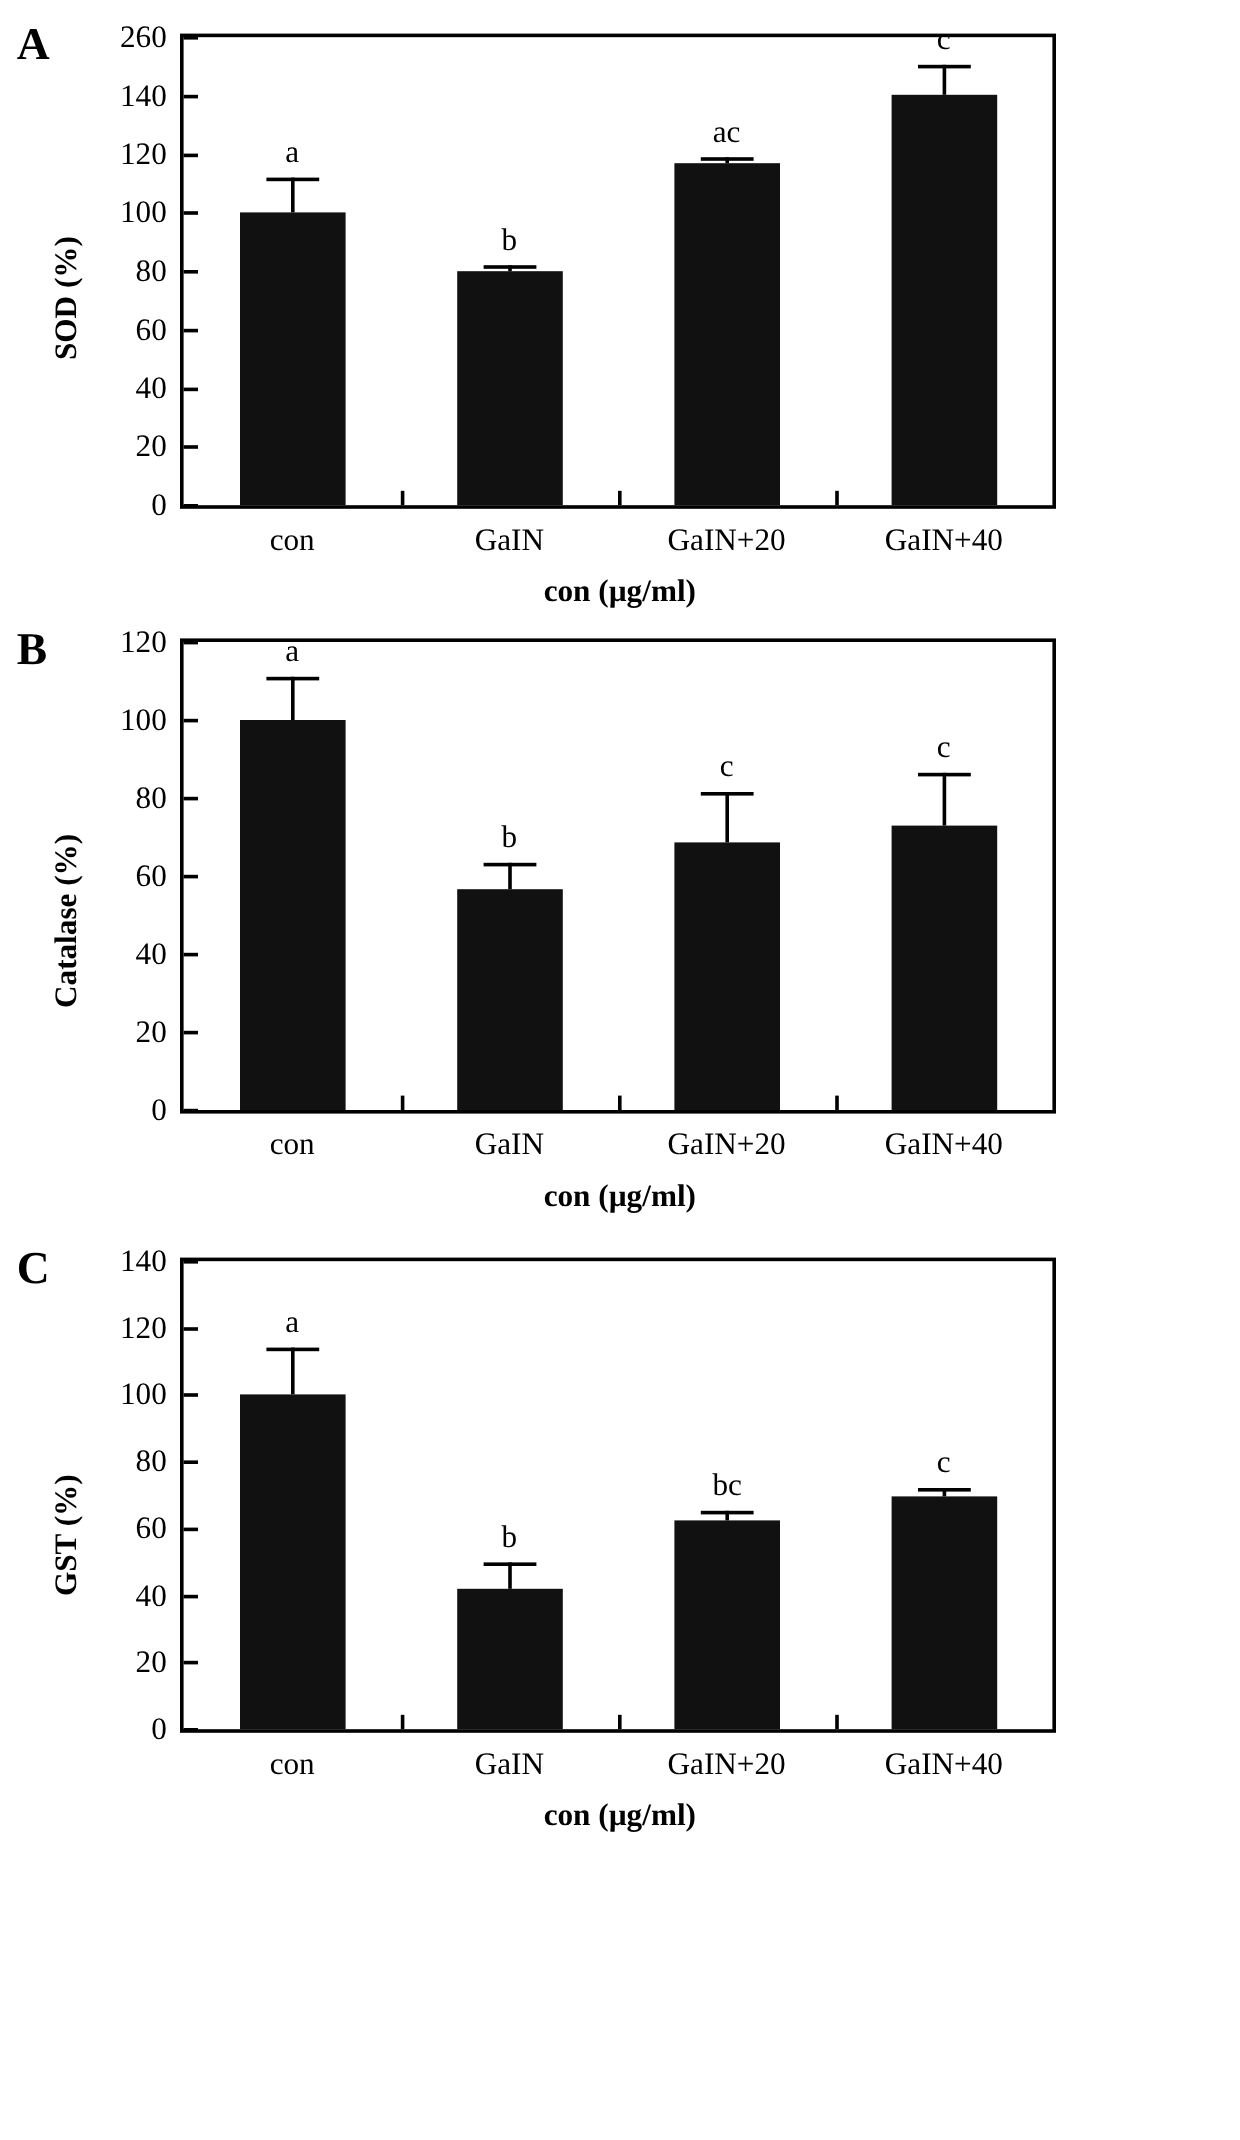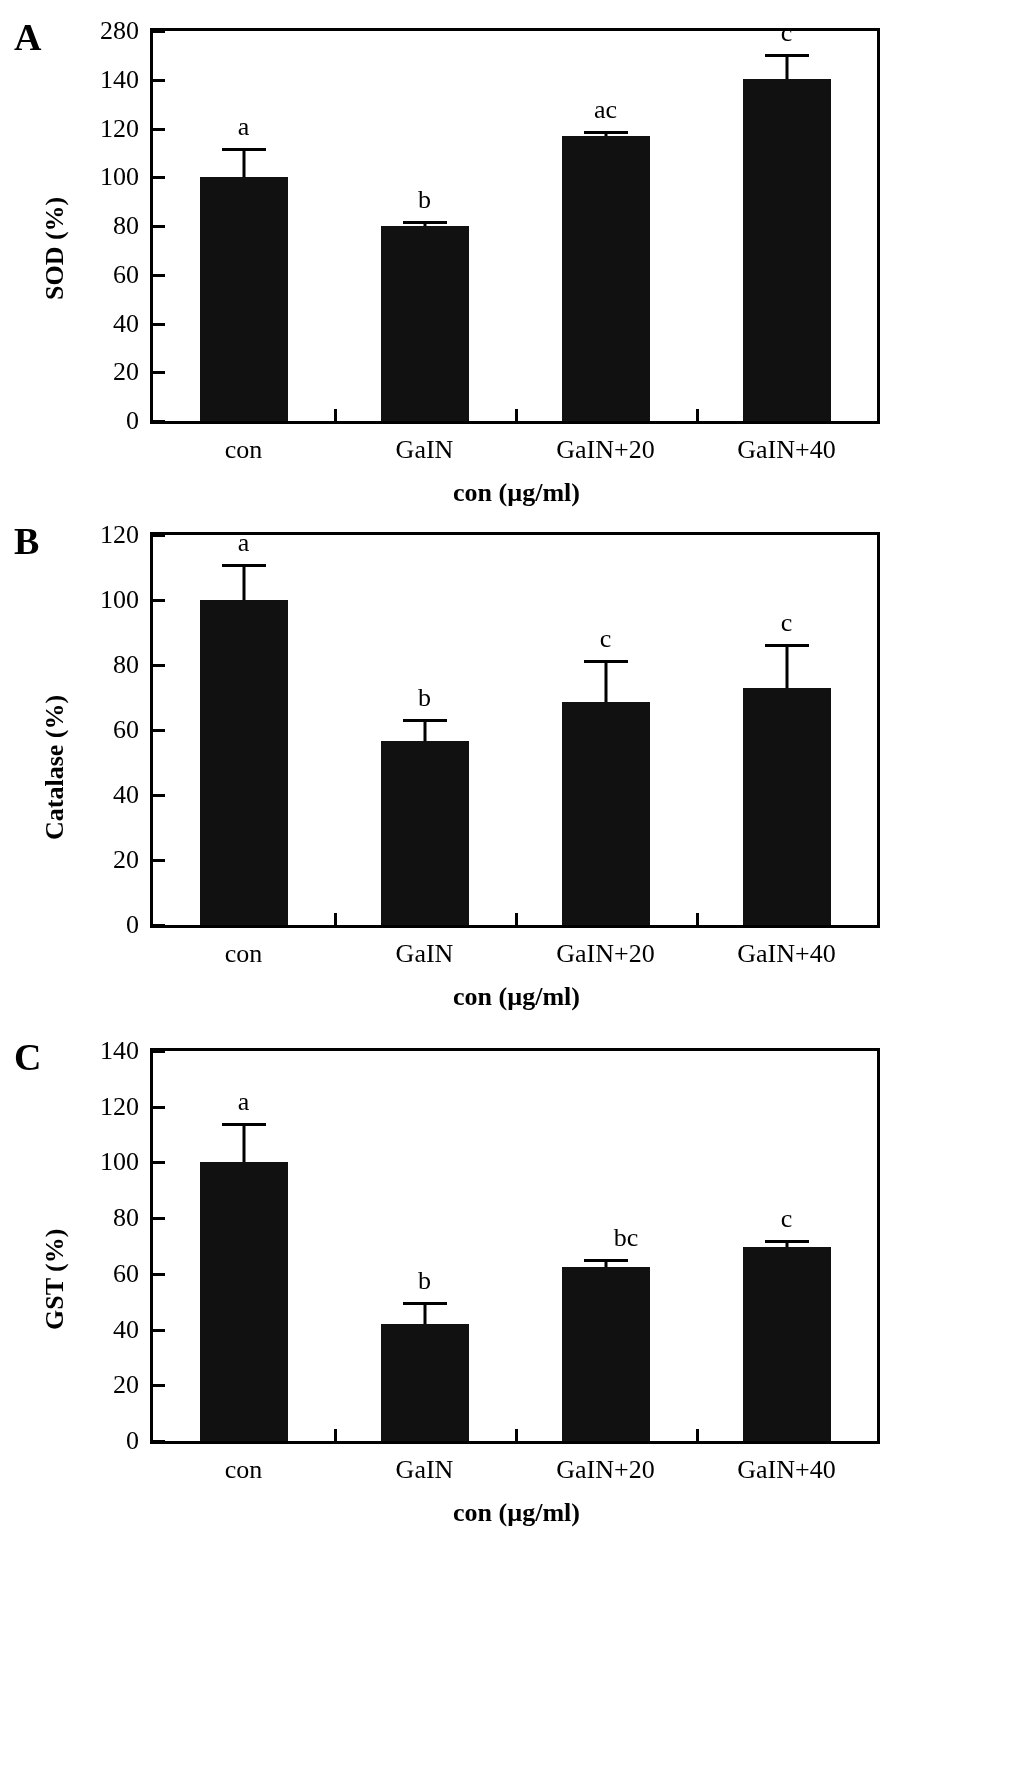--- a/index.html
+++ b/index.html
@@ -147,21 +147,21 @@
         <div class="ytick" style="top: 243.75px; right: 738px; width: 80px;">60</div>
         <div class="ytick-mark" style="left: 0px; top: 195px;"></div>
         <div class="ytick" style="top: 195px; right: 738px; width: 80px;">80</div>
         <div class="ytick-mark" style="left: 0px; top: 146.25px;"></div>
         <div class="ytick" style="top: 146.25px; right: 738px; width: 80px;">100</div>
         <div class="ytick-mark" style="left: 0px; top: 97.5px;"></div>
         <div class="ytick" style="top: 97.5px; right: 738px; width: 80px;">120</div>
         <div class="ytick-mark" style="left: 0px; top: 48.75px;"></div>
         <div class="ytick" style="top: 48.75px; right: 738px; width: 80px;">140</div>
         <div class="ytick-mark" style="left: 0px; top: 0px;"></div>
-        <div class="ytick" style="top: 0px; right: 738px; width: 80px;">280</div>
+        <div class="ytick" style="top: 0px; right: 738px; width: 80px;">260</div>
         <div class="bar" style="left: 46.5px; top: 146.25px; width: 88px; height: 243.75px;"></div>
         <div class="errbar-line" style="left: 90.5px; top: 117px; height: 29.25px;"></div>
         <div class="errbar-cap" style="left: 90.5px; top: 117px; width: 44px;"></div>
         <div class="sig-label" style="left: 90.5px; top: 81px;">a</div>
         <div class="xtick-mark" style="left: 181px; top: 378px;"></div>
         <div class="xtick-label" style="left: 90.5px; top: 404px;">con</div>
         <div class="bar" style="left: 227.5px; top: 195px; width: 88px; height: 195px;"></div>
         <div class="errbar-line" style="left: 271.5px; top: 190.125px; height: 4.875px;"></div>
         <div class="errbar-cap" style="left: 271.5px; top: 190.125px; width: 44px;"></div>
         <div class="sig-label" style="left: 271.5px; top: 154.125px;">b</div>
@@ -261,21 +261,21 @@
         <div class="xtick-label" style="left: 90.5px; top: 404px;">con</div>
         <div class="bar" style="left: 227.5px; top: 273px; width: 88px; height: 117px;"></div>
         <div class="errbar-line" style="left: 271.5px; top: 250.714px; height: 22.2857px;"></div>
         <div class="errbar-cap" style="left: 271.5px; top: 250.714px; width: 44px;"></div>
         <div class="sig-label" style="left: 271.5px; top: 214.714px;">b</div>
         <div class="xtick-mark" style="left: 362px; top: 378px;"></div>
         <div class="xtick-label" style="left: 271.5px; top: 404px;">GaIN</div>
         <div class="bar" style="left: 408.5px; top: 215.893px; width: 88px; height: 174.107px;"></div>
         <div class="errbar-line" style="left: 452.5px; top: 207.536px; height: 8.35714px;"></div>
         <div class="errbar-cap" style="left: 452.5px; top: 207.536px; width: 44px;"></div>
-        <div class="sig-label" style="left: 473px; top: 171.536px;">bc</div>
+        <div class="sig-label" style="left: 453px; top: 171.536px;">bc</div>
         <div class="xtick-mark" style="left: 543px; top: 378px;"></div>
         <div class="xtick-label" style="left: 452.5px; top: 404px;">GaIN+20</div>
         <div class="bar" style="left: 589.5px; top: 196.393px; width: 88px; height: 193.607px;"></div>
         <div class="errbar-line" style="left: 633.5px; top: 189.429px; height: 6.96429px;"></div>
         <div class="errbar-cap" style="left: 633.5px; top: 189.429px; width: 44px;"></div>
         <div class="sig-label" style="left: 633.5px; top: 153.429px;">c</div>
         <div class="xtick-label" style="left: 633.5px; top: 404px;">GaIN+40</div>
       </div>
 
     <div class="x-axis-label" style="top:478px;">con (µg/ml)</div>

